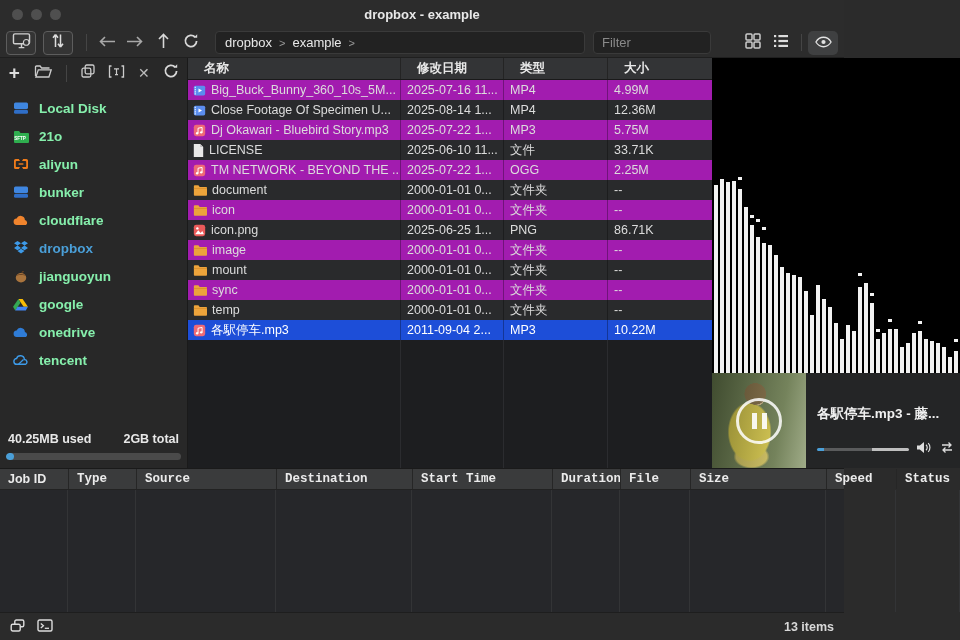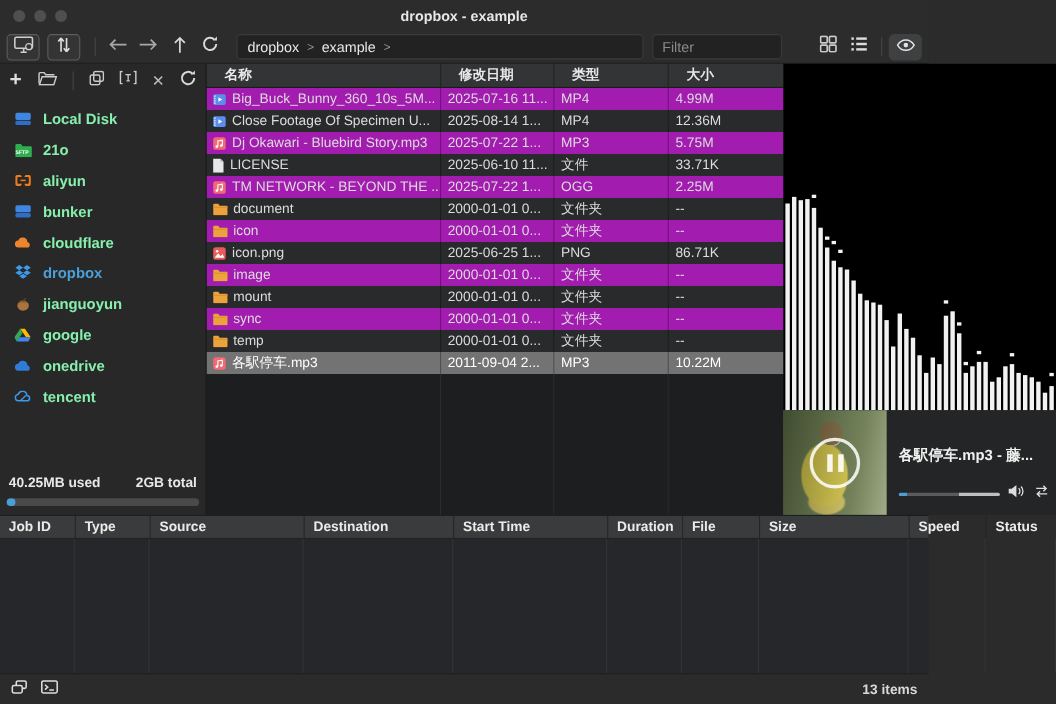--- a/index.html
+++ b/index.html
@@ -54,21 +54,21 @@
   
   .file-panel { width:524px; flex:none; background:#1d1e20; position:relative; }
   .fgrid { display:grid; grid-template-columns:212px 103px 104px 105px; }
   .fheader { height:22px; background:#333436; font-size:12.5px; font-weight:bold; color:#e8e8e8;
     border-bottom:1px solid #1a1a1a; }
   .fheader .hcell { line-height:21px; padding-left:16px; }
   .fheader .hcell + .hcell { border-left:1px solid #242424; }
   .frow { height:20px; font-size:12.5px; color:#dcdcdc; cursor:default; }
   .frow.odd  { background:#a21caf; }
   .frow.even { background:#292a2c; }
-  .frow.selected { background:#737373; color:#ffffff; }
+  .frow.selected { background:#1d4ed8; color:#ffffff; }
   .fcell { line-height:20px; padding-left:6px; white-space:nowrap; overflow:hidden; }
   .fcell + .fcell { border-left:1px solid rgba(0,0,0,0.30); }
   .namecell { display:flex; align-items:center; gap:5px; padding-left:5px; }
   .namecell .ficon { flex:none; display:flex; }
   .coldiv { position:absolute; top:282px; bottom:0; width:1px; background:#2b2c2f; }
 
   
   .right-panel { width:248px; flex:none; display:flex; flex-direction:column; }
   .viz { height:315px; flex:none; background:#000; display:flex; align-items:flex-end;
     padding-left:2px; overflow:hidden; }
@@ -93,21 +93,21 @@
   .pctrl { position:absolute; left:11px; right:5px; bottom:10px; display:flex; align-items:center; gap:7px; }
   .seek { flex:1; height:3px; border-radius:2px;
     background:linear-gradient(90deg,#4a9fd8 0 8%, #5a5b5c 8% 60%, #bfbfbf 60%); }
 
   
   .transfer { height:144px; flex:none; display:flex; flex-direction:column; border-top:1px solid #1a1a1a; }
   .tgrid { display:grid; grid-template-columns:68px 68px 140px 136px 140px 68px 70px 136px 70px 64px; }
   .theader { height:21px; flex:none; background:#3a3b3c; font-size:12.5px; font-weight:bold;
     color:#ebebeb; border-bottom:1px solid #222; }
   .theader .tcell { line-height:20px; padding-left:8px; white-space:nowrap; overflow:hidden; }
-  .theader .tcell + .tcell { border-left:1px solid #262626; }
+  .theader .tcell + .tcell { border-left:1px solid #262626;font-family:Liberation Mono, monospace; }
   .tbody { flex:1; background:#26272a; }
   .tbody .bcell { border-right:1px solid #333436; height:100%; }
 
   
   .statusbar { flex:1; background:#2b2b2b; border-top:1px solid #1e1e1e; display:flex;
     align-items:center; padding:0 10px; }
   .sb-icons { display:flex; gap:12px; align-items:center; }
   .sb-count { margin-left:auto; font-size:12.5px; font-weight:bold; color:#d8d8d8; }
 </style>
 </head>

